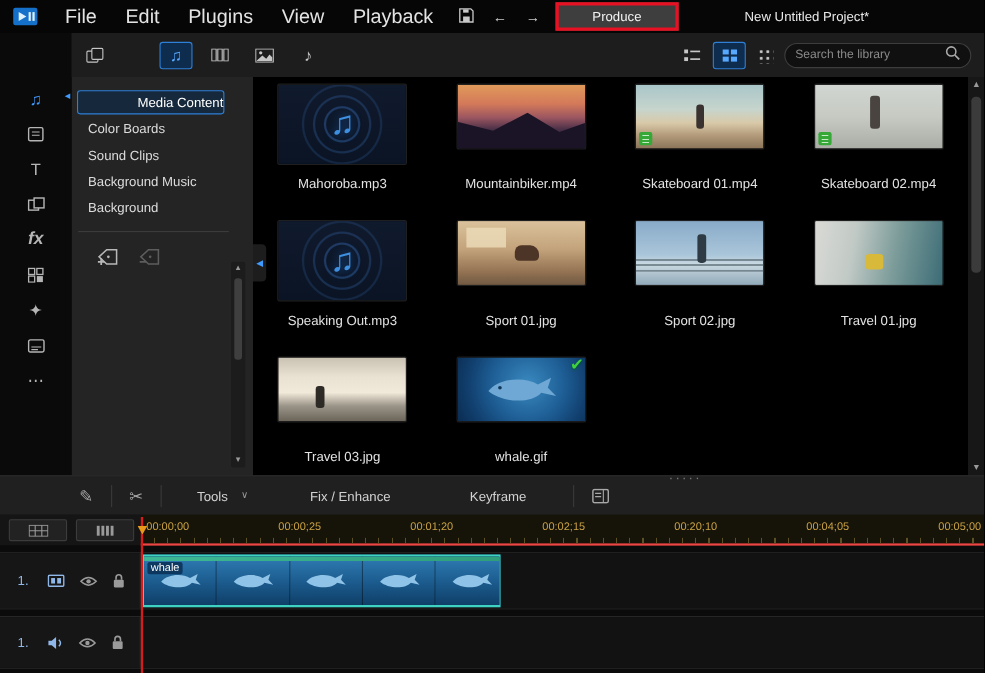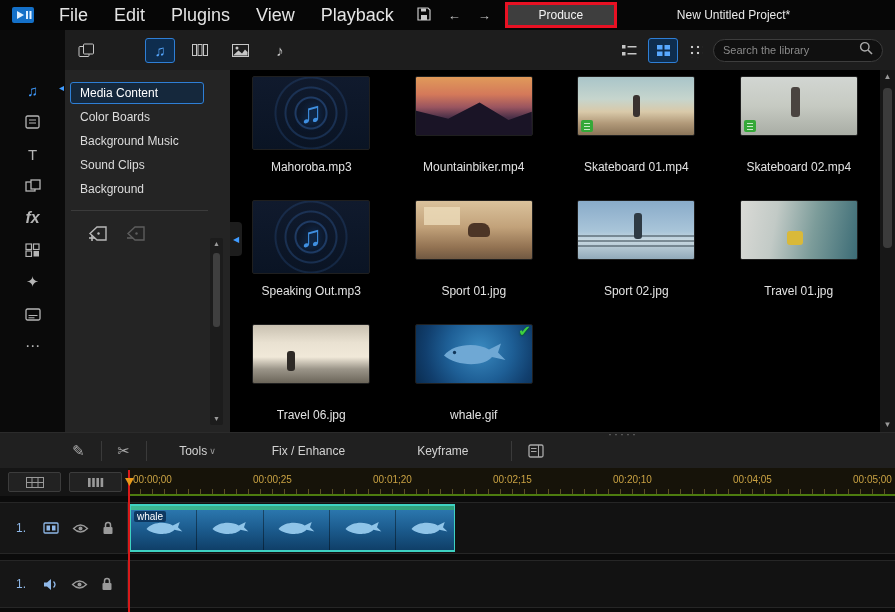--- a/index.html
+++ b/index.html
@@ -30,21 +30,21 @@
   
   .left-rail { position:absolute; top:70px; left:0; width:65px; bottom:180px; background:#0a0a0a; padding-top:4px; z-index:5; }
   .rail-item { position:relative; height:32px; display:flex; align-items:center; justify-content:center; color:#b5b5b5; font-size:15px; cursor:pointer; }
   .rail-item.selected { color:#3f9bff; }
   .rail-caret { position:absolute; right:1px; top:8px; font-size:10px; color:#3f9bff; }
   .rail-fx { font-style:italic; font-weight:bold; font-size:16px; }
 
   
   .cat-panel { position:absolute; top:70px; left:65px; width:165px; bottom:180px; background:#242424; padding-top:10px; z-index:4; }
   .cat-item { height:22px; line-height:20px; margin:2px 26px 2px 5px; padding-left:9px; font-size:12px; color:#dcdcdc; border:1px solid transparent; border-radius:3px; cursor:pointer; white-space:nowrap; }
-  .cat-item.selected { border-color:#2e7fd6; background:#15283c; color:#fff; }
+  .cat-item.selected { border-color:#2e7fd6; background:#15283c; color:#fff;text-align:right; }
   .cat-divider { margin:10px 22px 0 6px; border-top:1px solid #3b3b3b; }
   .tag-row { display:flex; gap:16px; margin:14px 0 0 22px; align-items:center; }
   .tag-btn { cursor:pointer; display:flex; }
   .cat-scroll { position:absolute; top:168px; bottom:7px; right:7px; width:13px; background:#1c1c1c; border-radius:2px; display:flex; flex-direction:column; align-items:center; cursor:pointer; }
   .scroll-arrow { font-size:7px; color:#9a9a9a; line-height:12px; height:12px; }
   .cat-scroll .bar { width:7px; height:74px; margin-top:3px; background:#3f3f3f; border-radius:3px; }
   .collapse-tab { position:absolute; left:230px; top:222px; width:12px; height:34px; background:#1d1d1d; border-radius:0 4px 4px 0; display:flex; align-items:center; justify-content:center; color:#3f9bff; font-size:8px; cursor:pointer; z-index:6; }
 
   
   .library { position:absolute; top:70px; left:230px; right:15px; bottom:180px; background:#000; overflow:hidden; z-index:3; }
@@ -80,28 +80,28 @@
   .th-whale { background:radial-gradient(circle at 55% 42%, #3a8ac0 0%, #1e5f96 45%, #113f6e 75%, #0a2c50 100%); display:flex; align-items:center; justify-content:center; }
   .vid-badge { position:absolute; left:3px; bottom:3px; width:12px; height:12px; background:#35a838; border-radius:2px; }
   .vid-badge::after { content:""; position:absolute; inset:2px 3px; background:repeating-linear-gradient(0deg,#c6ecc6 0 1px, transparent 1px 3px); }
   .gif-check { position:absolute; top:-3px; right:1px; color:#3fd03f; font-size:15px; font-weight:bold; text-shadow:0 1px 2px #052; }
 
   
   .edit-toolbar { position:absolute; left:0; right:0; top:432px; height:36px; background:#202020; border-top:1px solid #2b2b2b; display:flex; align-items:center; font-size:12px; color:#d2d2d2; z-index:8; }
   .et-handle { position:absolute; top:-6px; left:608px; color:#7a7a7a; letter-spacing:2px; font-size:12px; cursor:row-resize; }
   .et-icon { color:#a8a8a8; font-size:15px; cursor:pointer; display:flex; align-items:center; }
   .et-div { width:1px; height:20px; background:#3a3a3a; margin:0 16px; }
-  .et-item { display:flex; align-items:center; gap:2px; cursor:pointer; }
+  .et-item { display:flex; align-items:center; gap:12px; cursor:pointer; }
   .chev { font-size:9px; color:#9a9a9a; }
 
   
   .tl-header { position:absolute; left:0; right:0; top:468px; height:28px; background:#151515; z-index:7; }
   .tl-buttons { position:absolute; left:8px; top:4px; display:flex; gap:8px; }
   .tl-btn { width:53px; height:20px; border:1px solid #3c3c3c; background:#222; border-radius:2px; display:flex; align-items:center; justify-content:center; cursor:pointer; }
-  .ruler { position:absolute; left:128px; right:0; top:0; height:28px; background:#161309; border-bottom:2px solid #4d7c0f; cursor:pointer; }
+  .ruler { position:absolute; left:128px; right:0; top:0; height:28px; background:#161309; border-bottom:2px solid #ef4444; cursor:pointer; }
   .ruler::after { content:""; position:absolute; left:0; right:0; bottom:0; height:5px; background:repeating-linear-gradient(90deg,#5c5226 0 1px, transparent 1px 12px); }
   .ruler-mark { position:absolute; top:6px; font-size:10px; color:#c9a243; }
 
   
   .tracks { position:absolute; left:0; right:0; top:496px; bottom:0; background:#0b0b0b; z-index:2; }
   .track-row { position:absolute; left:0; right:0; border-top:1px solid #262626; border-bottom:1px solid #262626; }
   .track-row.video { top:6px; height:52px; }
   .track-row.audio { top:64px; height:48px; }
   .track-head { position:absolute; left:0; top:0; bottom:0; width:128px; background:#161616; border-right:1px solid #282828; display:flex; align-items:center; gap:13px; padding-left:16px; }
   .tnum { color:#8fb8e8; font-size:12px; width:14px; }
@@ -251,22 +251,22 @@
         </svg>
     </div>
     <div class="rail-item">
         <span>⋯</span>
       </div>
   </div>
 
   <div class="cat-panel">
     <div class="cat-item selected">Media Content</div>
     <div class="cat-item">Color Boards</div>
+    <div class="cat-item">Sound Clips</div>
     <div class="cat-item">Background Music</div>
-    <div class="cat-item">Sound Clips</div>
     <div class="cat-item">Background</div>
     <div class="cat-divider"></div>
     <div class="tag-row">
       <span class="tag-btn">
         <svg width="22" height="17" viewBox="0 0 22 17">
             <path d="M3 8.5 L10 2 H19 V15 H10 Z" fill="none" stroke="#b8b8b8" stroke-width="1.4"></path>
             <circle cx="11.5" cy="8.5" r="1.2" fill="#b8b8b8"></circle>
             <line x1="2" y1="13" x2="8" y2="13" stroke="#b8b8b8" stroke-width="1.6"></line>
             <line x1="5" y1="10" x2="5" y2="16" stroke="#b8b8b8" stroke-width="1.6"></line>
           </svg>
@@ -335,21 +335,21 @@
         <div class="lib-label">Sport 02.jpg</div>
       </div>
 
       <div class="lib-item">
         <div class="thumb th-travel1"></div>
         <div class="lib-label">Travel 01.jpg</div>
       </div>
 
       <div class="lib-item">
         <div class="thumb th-travel2"></div>
-        <div class="lib-label">Travel 06.jpg</div>
+        <div class="lib-label">Travel 03.jpg</div>
       </div>
 
       <div class="lib-item">
         <div class="thumb th-whale">
           <svg width="72" height="36" viewBox="0 0 48 24">
               <path d="M4 13 C10 5 26 4 34 9 L42 5 L40 11 L45 16 L36 14 C30 21 12 20 4 13 Z" fill="#6fa8d4"></path>
               <circle cx="11" cy="11" r="1.1" fill="#10365a"></circle>
             </svg>
           <span class="gif-check">✔</span>
         </div>

